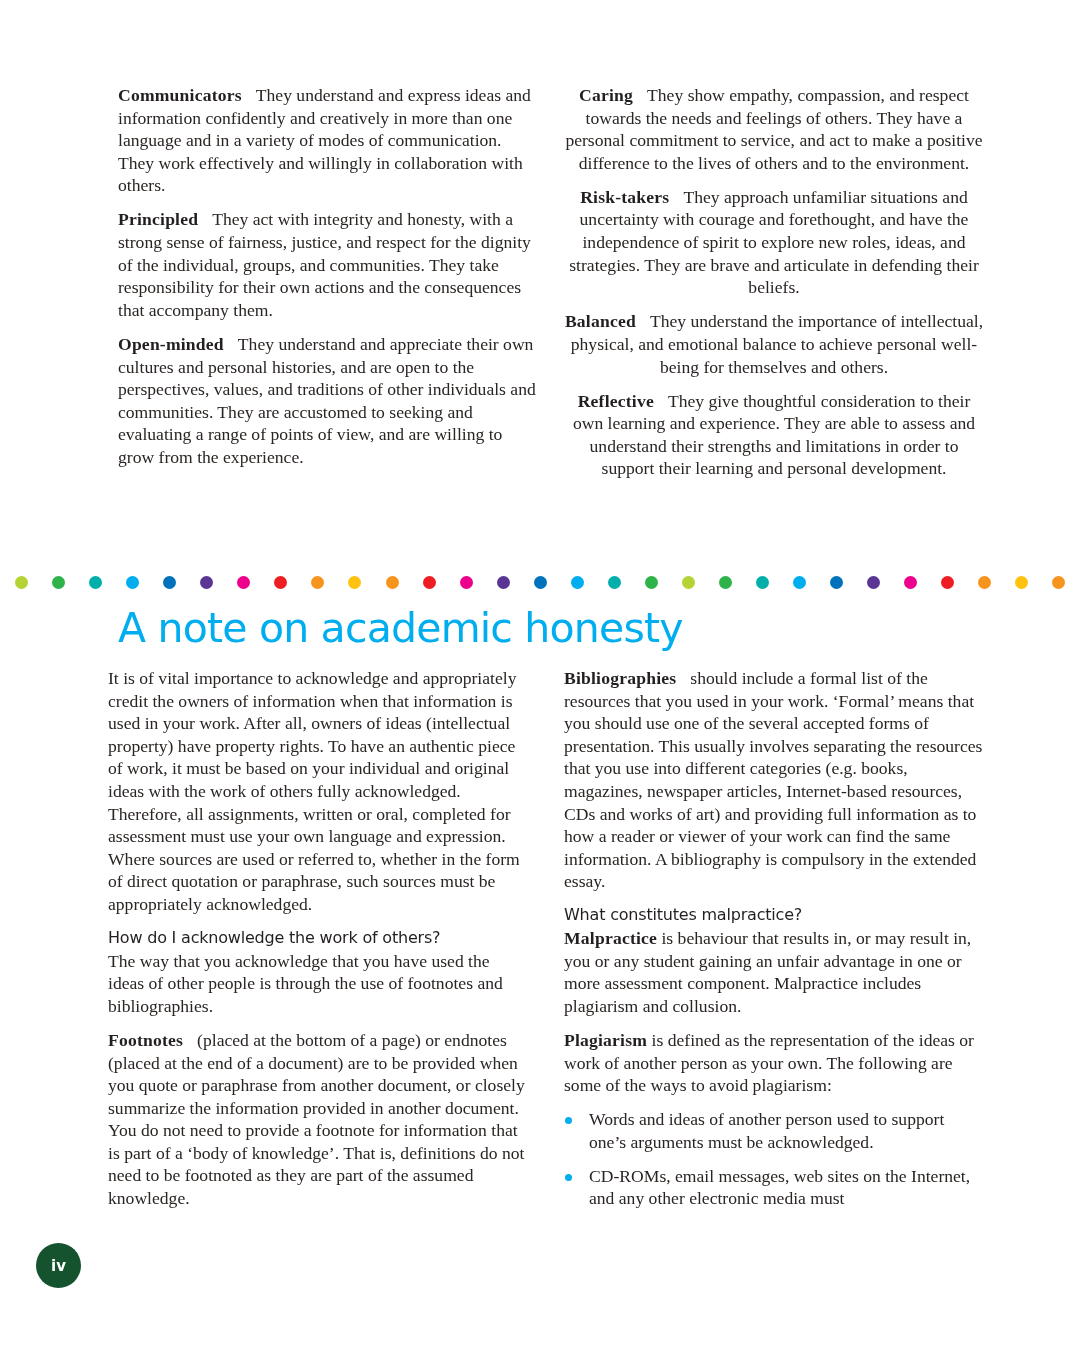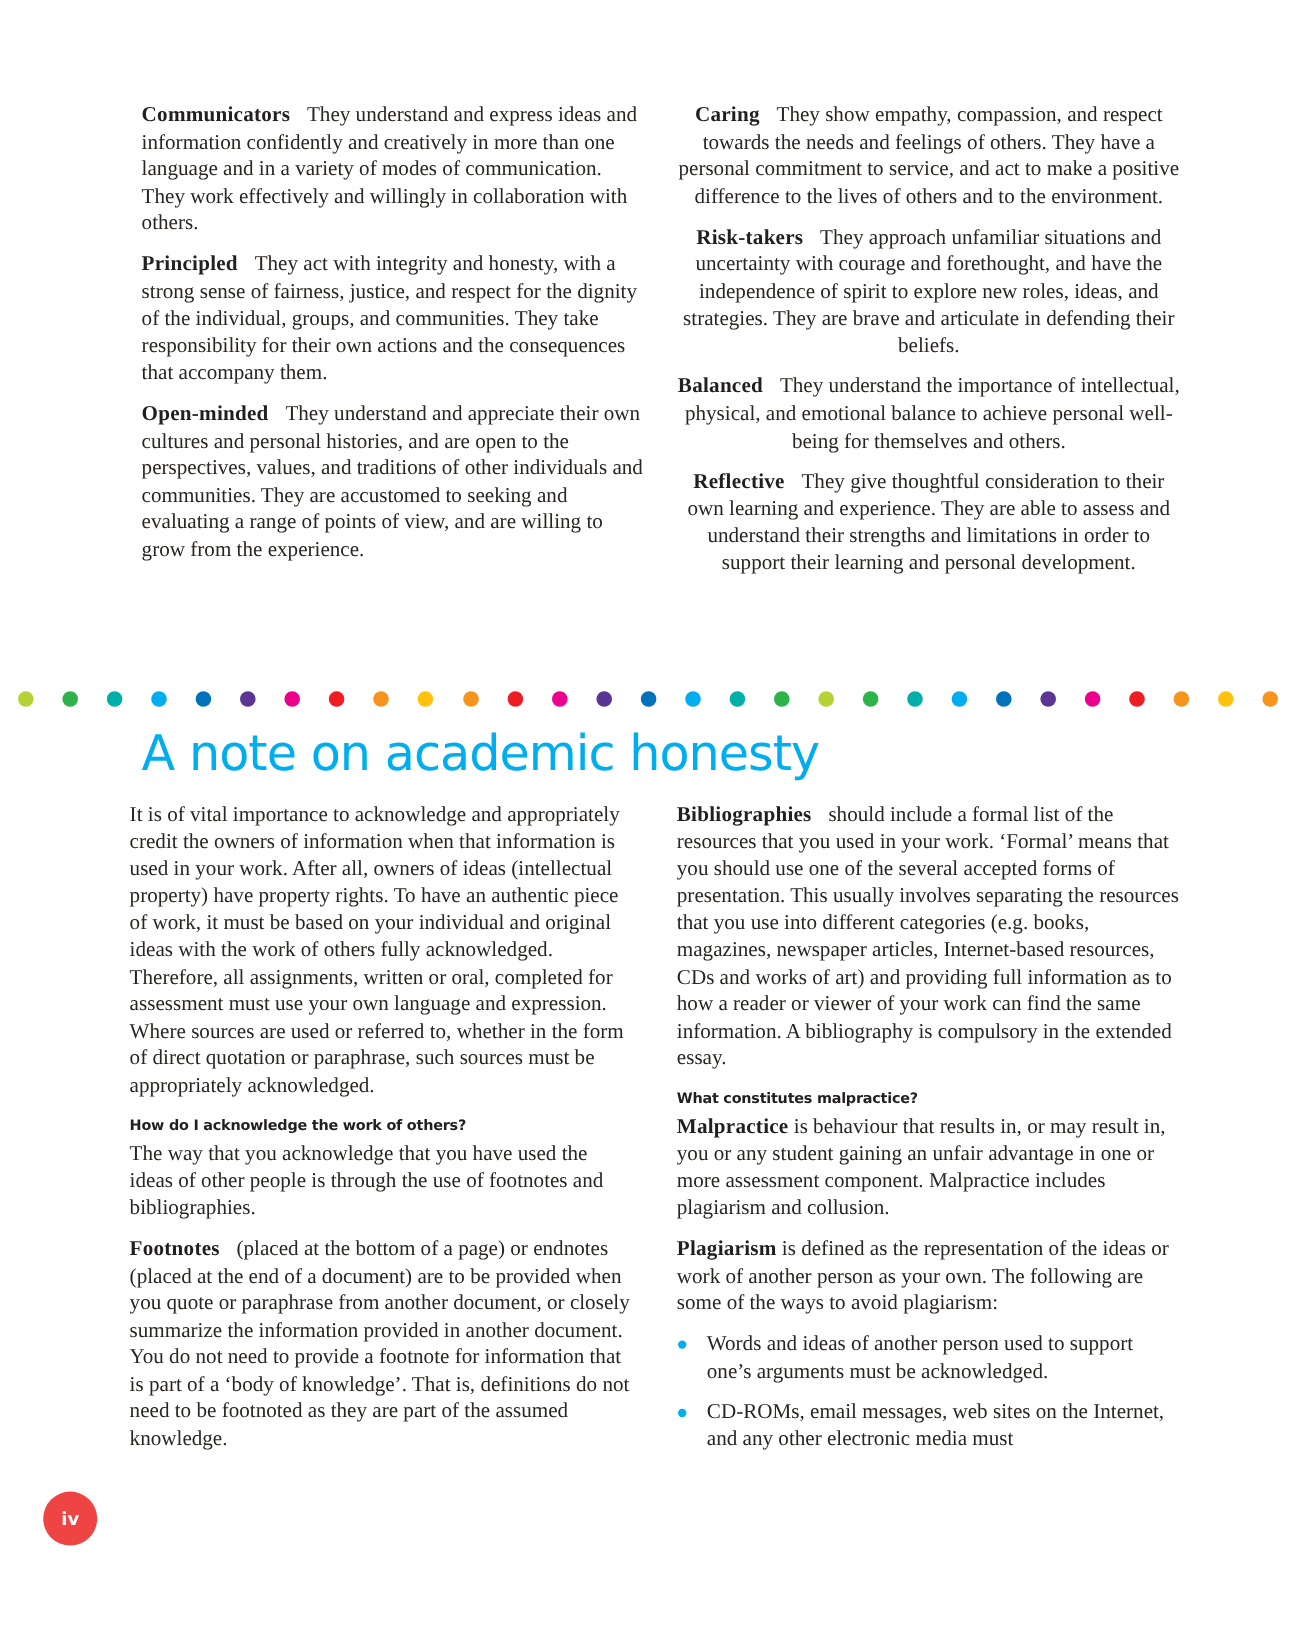--- a/index.html
+++ b/index.html
@@ -2,32 +2,32 @@
 <html><head>
 <meta charset="utf-8">
 <style>
   html, body { margin: 0; padding: 0; background: #ffffff; }
   body { width: 1080px; height: 1361px; position: relative; overflow: hidden; }
   .page { position: absolute; left: 0; top: 0; width: 1080px; height: 1361px; }
   .col { position: absolute; width: 420px; font-family: "Liberation Serif", "DejaVu Serif", serif; font-size: 17.6px; line-height: 22.6px; color: #2a2522; }
   .col p { margin: 0 0 11.5px 0; }
   .term { font-weight: bold; color: #231f20; letter-spacing: 0.2px; }
   .gap { display: inline-block; width: 14px; }
-  .subhead { font-family: "DejaVu Sans", "Liberation Sans", sans-serif; font-size: 12px; line-height: 22.6px; color: #231f20; margin: 0; letter-spacing: -0.2px; font-weight: bold; }
+  .subhead { font-family: "DejaVu Sans", "Liberation Sans", sans-serif; font-size: 16px; line-height: 22.6px; color: #231f20; margin: 0; letter-spacing: -0.2px; }
   .top-left { left: 118px; top: 84px; }
   .top-right { left: 564px; top: 84px; text-align: center; }
   .bot-left { left: 108px; top: 667px; }
   .bot-right { left: 564px; top: 667px; }
   .dots { position: absolute; left: 0; top: 574px; width: 1080px; height: 18px; }
   .dot { position: absolute; width: 13px; height: 13px; border-radius: 50%; top: 2px; }
   .title { position: absolute; left: 118px; top: 600px; font-family: "DejaVu Sans", "Liberation Sans", sans-serif; font-size: 41px; line-height: 56px; color: #00aeef; letter-spacing: -0.8px; margin: 0; font-weight: normal; text-align: center; }
   ul.bullets { list-style: none; margin: 0; padding: 0; }
   ul.bullets li { position: relative; padding-left: 25px; margin: 0 0 11.5px 0; }
   ul.bullets li .bullet { position: absolute; left: 1px; top: 9px; width: 7px; height: 7px; border-radius: 50%; background: #00aeef; }
-  .page-badge { position: absolute; left: 36px; top: 1243px; width: 45px; height: 45px; border-radius: 50%; background: #ef4444; color: #ffffff; font-family: "DejaVu Sans", "Liberation Sans", sans-serif; font-size: 15px; font-weight: bold; display: flex; align-items: center; justify-content: center; }
+  .page-badge { position: absolute; left: 36px; top: 1243px; width: 45px; height: 45px; border-radius: 50%; background: #14532d; color: #ffffff; font-family: "DejaVu Sans", "Liberation Sans", sans-serif; font-size: 15px; font-weight: bold; display: flex; align-items: center; justify-content: center; }
 </style>
 </head>
 <body>
 
 <div class="page">
 
   <div class="col top-left">
     <p>
       <span class="term">Communicators</span><span class="gap"></span><span>They understand and express ideas and information confidently and creatively in more than one language and in a variety of modes of communication. They work effectively and willingly in collaboration with others.</span>
     </p>

